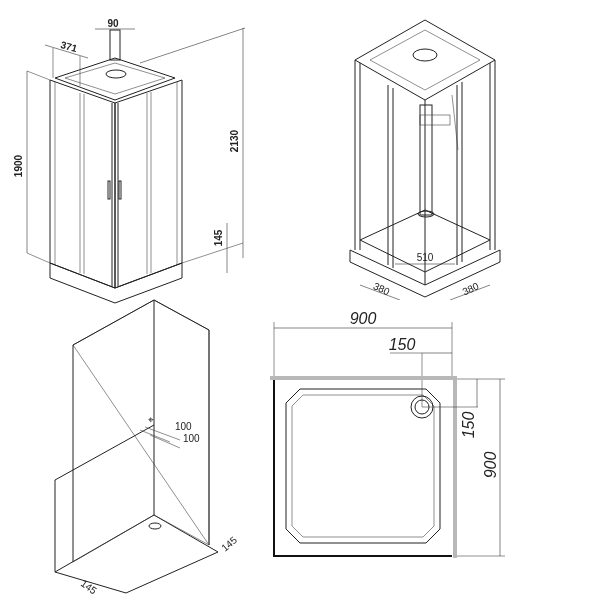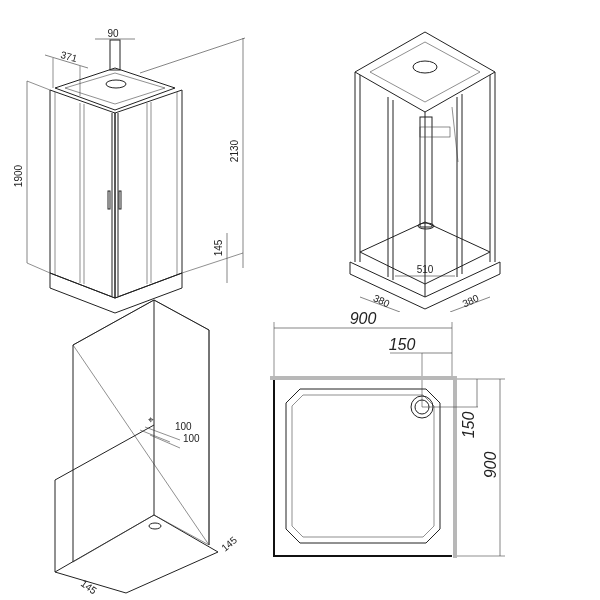--- a/index.html
+++ b/index.html
@@ -11,21 +11,21 @@
   .thick { stroke: #111; stroke-width: 2; fill: none; }
   .dim { stroke: #333; stroke-width: 0.6; fill: none; }
   .lbl { font-family: "Liberation Sans", sans-serif; fill: #222; }
   .lbl-sm { font-size: 10px; }
   .lbl-lg { font-size: 16px; }
   .grey { stroke: #b8b8b8; stroke-width: 4; fill: none; }
 </style>
 </head>
 <body>
 
-<div class="panel" style="left:0;top:18px;width:300px;height:300px;">
+<div class="panel" style="left:0;top:8px;width:300px;height:300px;font-weight:bold;">
   <svg width="300" height="300" viewBox="0 0 300 300">
 
     <rect x="110" y="22" width="10" height="30" class="ln"></rect>
     <line x1="95" y1="21" x2="135" y2="21" class="dim"></line>
 
     <polygon points="55,70 115,50 175,70 115,92" class="ln"></polygon>
     <polygon points="65,70 115,55 165,70 115,86" class="thin"></polygon>
     <ellipse cx="116" cy="66" rx="10" ry="4" class="ln"></ellipse>
 
     <line x1="45" y1="37" x2="88" y2="50" class="dim"></line>
@@ -60,21 +60,21 @@
     <line x1="227" y1="215" x2="227" y2="265" class="dim"></line>
     <line x1="182" y1="255" x2="243" y2="235" class="thin"></line>
     <text x="113" y="19" text-anchor="middle" class="lbl lbl-sm">90</text>
     <text x="68" y="42" text-anchor="middle" class="lbl lbl-sm" transform="rotate(15 68 42)">371</text>
     <text x="22" y="158" text-anchor="middle" class="lbl lbl-sm" transform="rotate(-90 22 158)">1900</text>
     <text x="238" y="133" text-anchor="middle" class="lbl lbl-sm" transform="rotate(-90 238 133)">2130</text>
     <text x="222" y="230" text-anchor="middle" class="lbl lbl-sm" transform="rotate(-90 222 230)">145</text>
   </svg>
 </div>
 
-<div class="panel" style="left:300px;top:12px;width:300px;height:300px;">
+<div class="panel" style="left:300px;top:0;width:300px;height:300px;">
   <svg width="300" height="300" viewBox="0 0 300 300">
 
     <polygon points="55,60 125,20 195,60 125,100" class="ln"></polygon>
     <polygon points="70,60 125,30 180,60 125,90" class="thin"></polygon>
     <ellipse cx="125" cy="55" rx="12" ry="6" class="ln"></ellipse>
 
     <line x1="55" y1="60" x2="55" y2="250" class="ln"></line>
     <line x1="60" y1="63" x2="60" y2="250" class="ln"></line>
     <line x1="195" y1="60" x2="195" y2="250" class="ln"></line>
     <line x1="190" y1="63" x2="190" y2="250" class="ln"></line>

